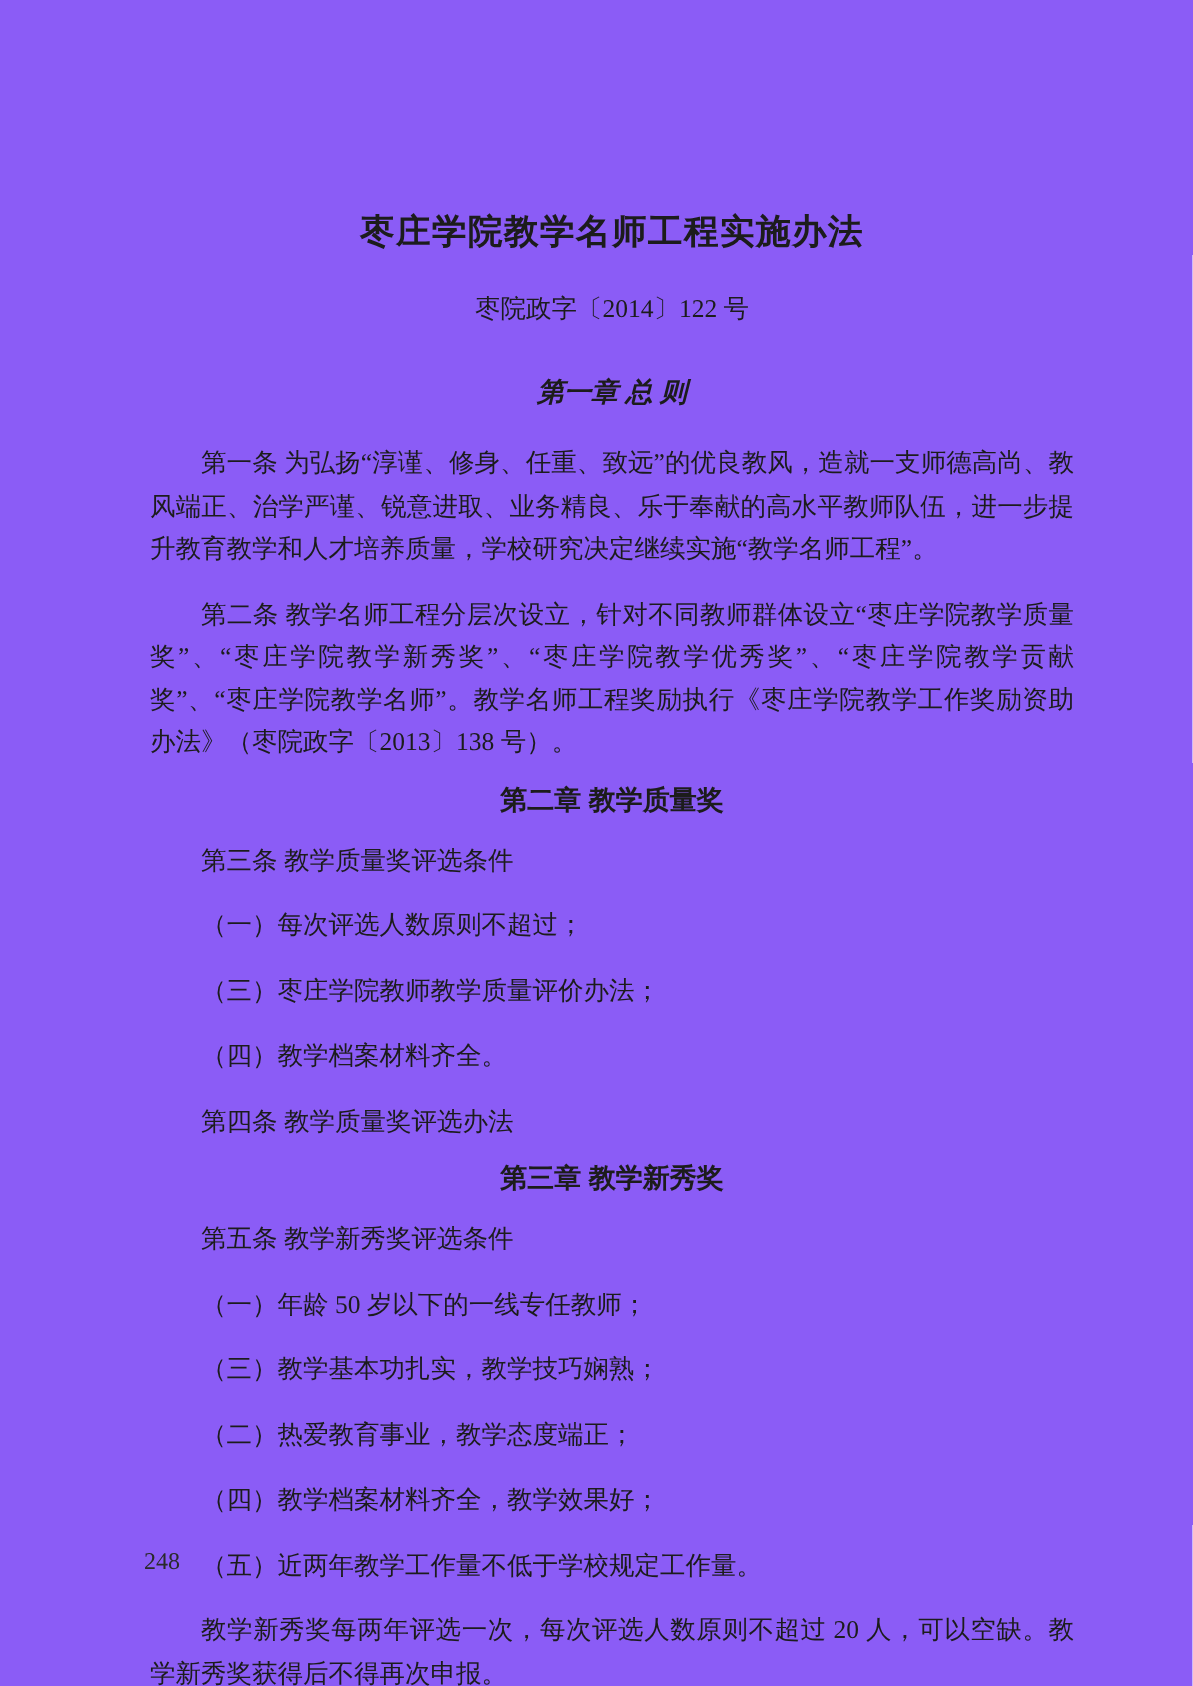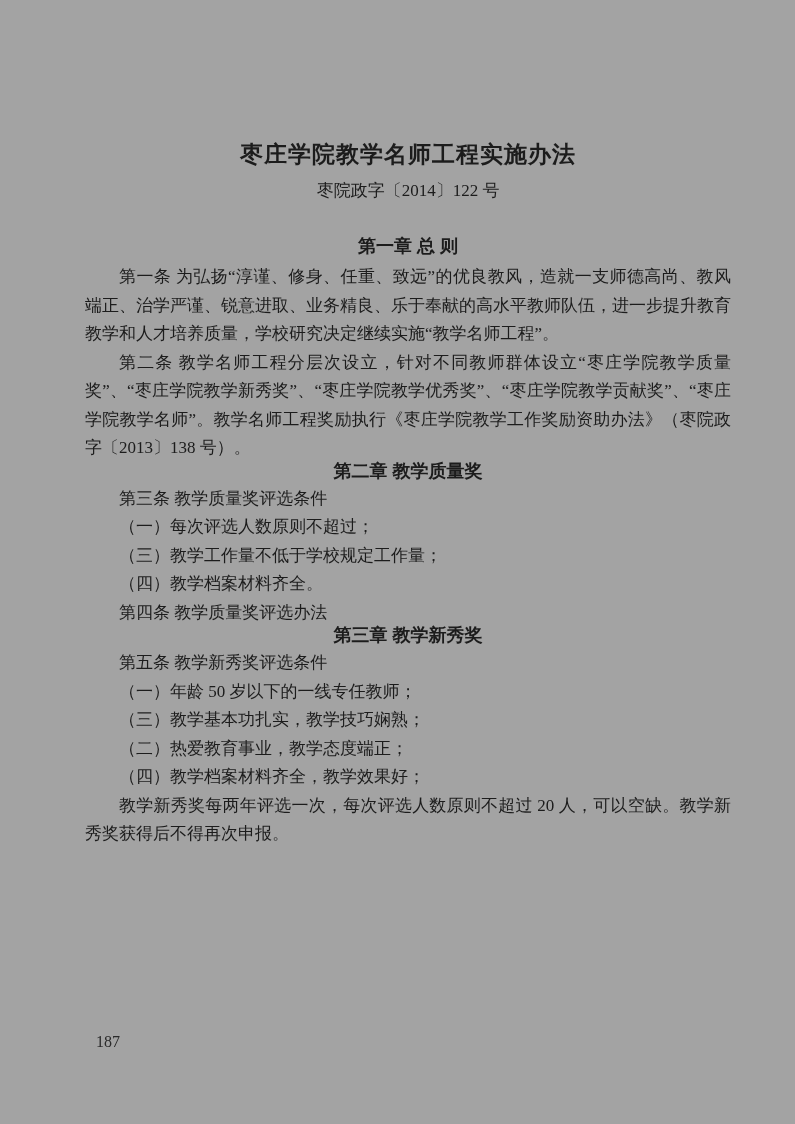--- a/index.html
+++ b/index.html
@@ -4,21 +4,21 @@
 <style>
   html, body {
     margin: 0;
     padding: 0;
     background: #ffffff;
   }
   .page {
     position: relative;
     width: 795px;
     height: 1124px;
-    background: #a3a3a3;
+    background: #8b5cf6;
     overflow: hidden;
     font-family: "Liberation Serif", "DejaVu Serif", serif;
     color: #1c1c1c;
   }
   .content {
     position: absolute;
     left: 85px;
     top: 138px;
     width: 646px;
   }
@@ -26,38 +26,39 @@
     font-family: "Liberation Sans", "DejaVu Sans", sans-serif;
     font-size: 23px;
     font-weight: bold;
     line-height: 32px;
     text-align: center;
     letter-spacing: 1px;
   }
   .doc-number {
     font-size: 17px;
     line-height: 26px;
-    margin-top: 8px;
+    margin-top: 23px;
     text-align: center;
   }
   .chapter {
     font-family: "Liberation Sans", "DejaVu Sans", sans-serif;
     font-size: 18px;
     font-weight: bold;
     line-height: 24px;
     text-align: center;
     margin-top: -4px;
     margin-bottom: 2px;
   }
   .chapter.first {
     margin-top: 30px;
-    margin-bottom: 5px;
+    margin-bottom: 22px;
+    font-style: italic;
   }
   .content p {
-    margin: 0;
+    margin: 15px;
     font-size: 17px;
     line-height: 28.5px;
     text-align: justify;
     text-indent: 2em;
   }
   .page-number {
     position: absolute;
     left: 96px;
     top: 1031px;
     font-size: 16px;
@@ -74,28 +75,29 @@
     <div class="doc-title">枣庄学院教学名师工程实施办法</div>
     <div class="doc-number">枣院政字〔2014〕122 号</div>
 
     <div class="chapter first">第一章 总 则</div>
     <p>第一条 为弘扬“淳谨、修身、任重、致远”的优良教风，造就一支师德高尚、教风端正、治学严谨、锐意进取、业务精良、乐于奉献的高水平教师队伍，进一步提升教育教学和人才培养质量，学校研究决定继续实施“教学名师工程”。</p>
     <p>第二条 教学名师工程分层次设立，针对不同教师群体设立“枣庄学院教学质量奖”、“枣庄学院教学新秀奖”、“枣庄学院教学优秀奖”、“枣庄学院教学贡献奖”、“枣庄学院教学名师”。教学名师工程奖励执行《枣庄学院教学工作奖励资助办法》（枣院政字〔2013〕138 号）。</p>
 
     <div class="chapter">第二章 教学质量奖</div>
     <p>第三条 教学质量奖评选条件</p>
     <p>（一）每次评选人数原则不超过；</p>
-    <p>（三）教学工作量不低于学校规定工作量；</p>
+    <p>（三）枣庄学院教师教学质量评价办法；</p>
     <p>（四）教学档案材料齐全。</p>
     <p>第四条 教学质量奖评选办法</p>
 
     <div class="chapter">第三章 教学新秀奖</div>
     <p>第五条 教学新秀奖评选条件</p>
     <p>（一）年龄 50 岁以下的一线专任教师；</p>
     <p>（三）教学基本功扎实，教学技巧娴熟；</p>
     <p>（二）热爱教育事业，教学态度端正；</p>
     <p>（四）教学档案材料齐全，教学效果好；</p>
+    <p>（五）近两年教学工作量不低于学校规定工作量。</p>
     <p>教学新秀奖每两年评选一次，每次评选人数原则不超过 20 人，可以空缺。教学新秀奖获得后不得再次申报。</p>
 
   </div>
 
-  <div class="page-number">187</div>
+  <div class="page-number">248</div>
 </div>
 
 </body></html>

